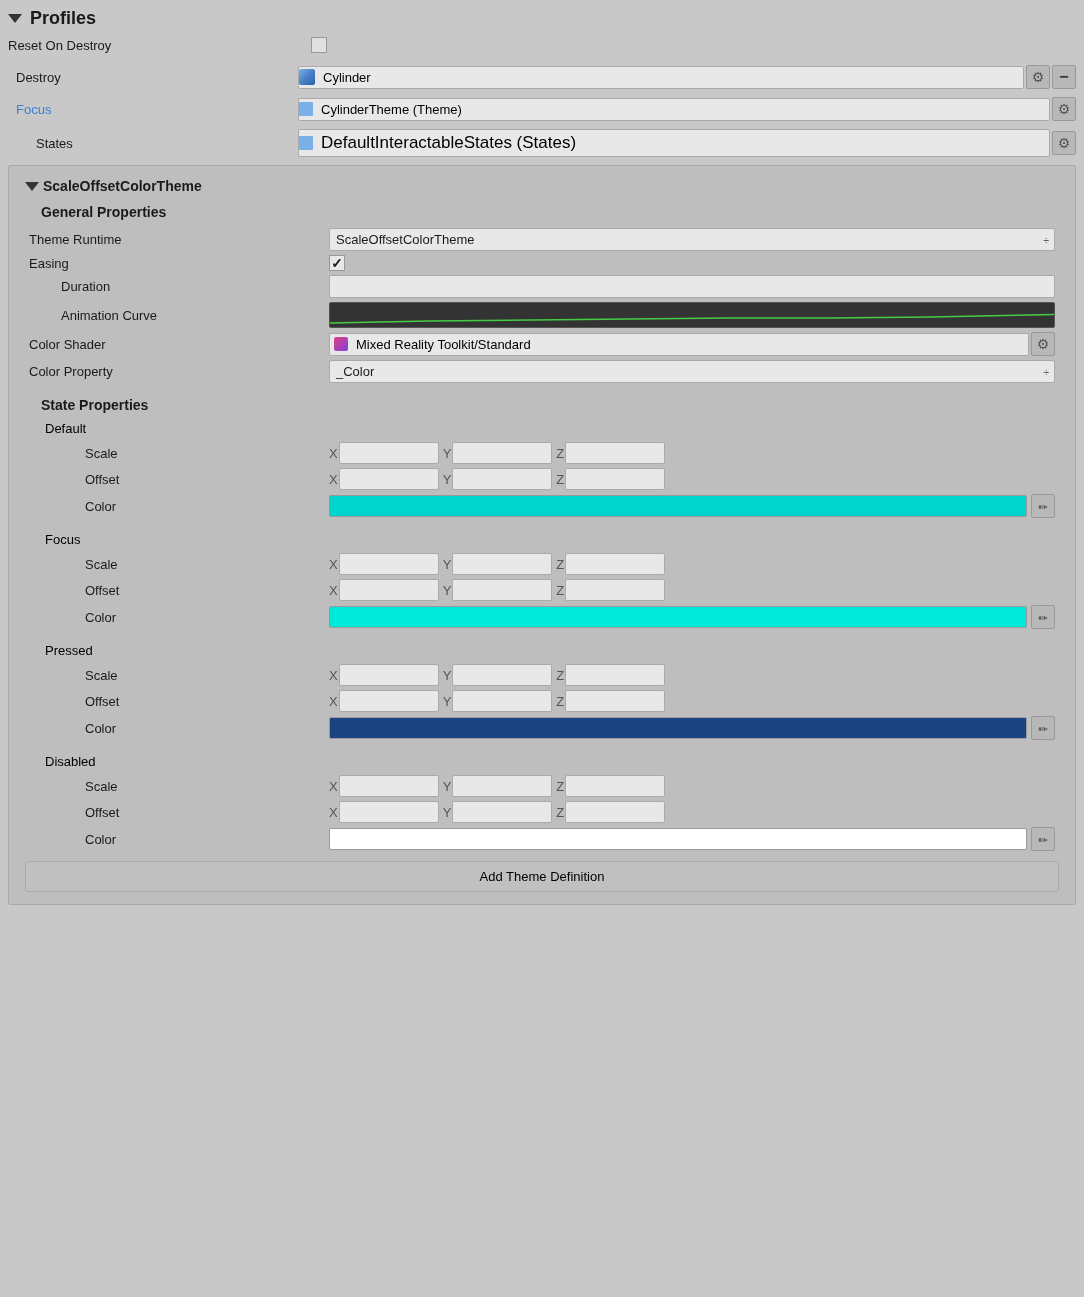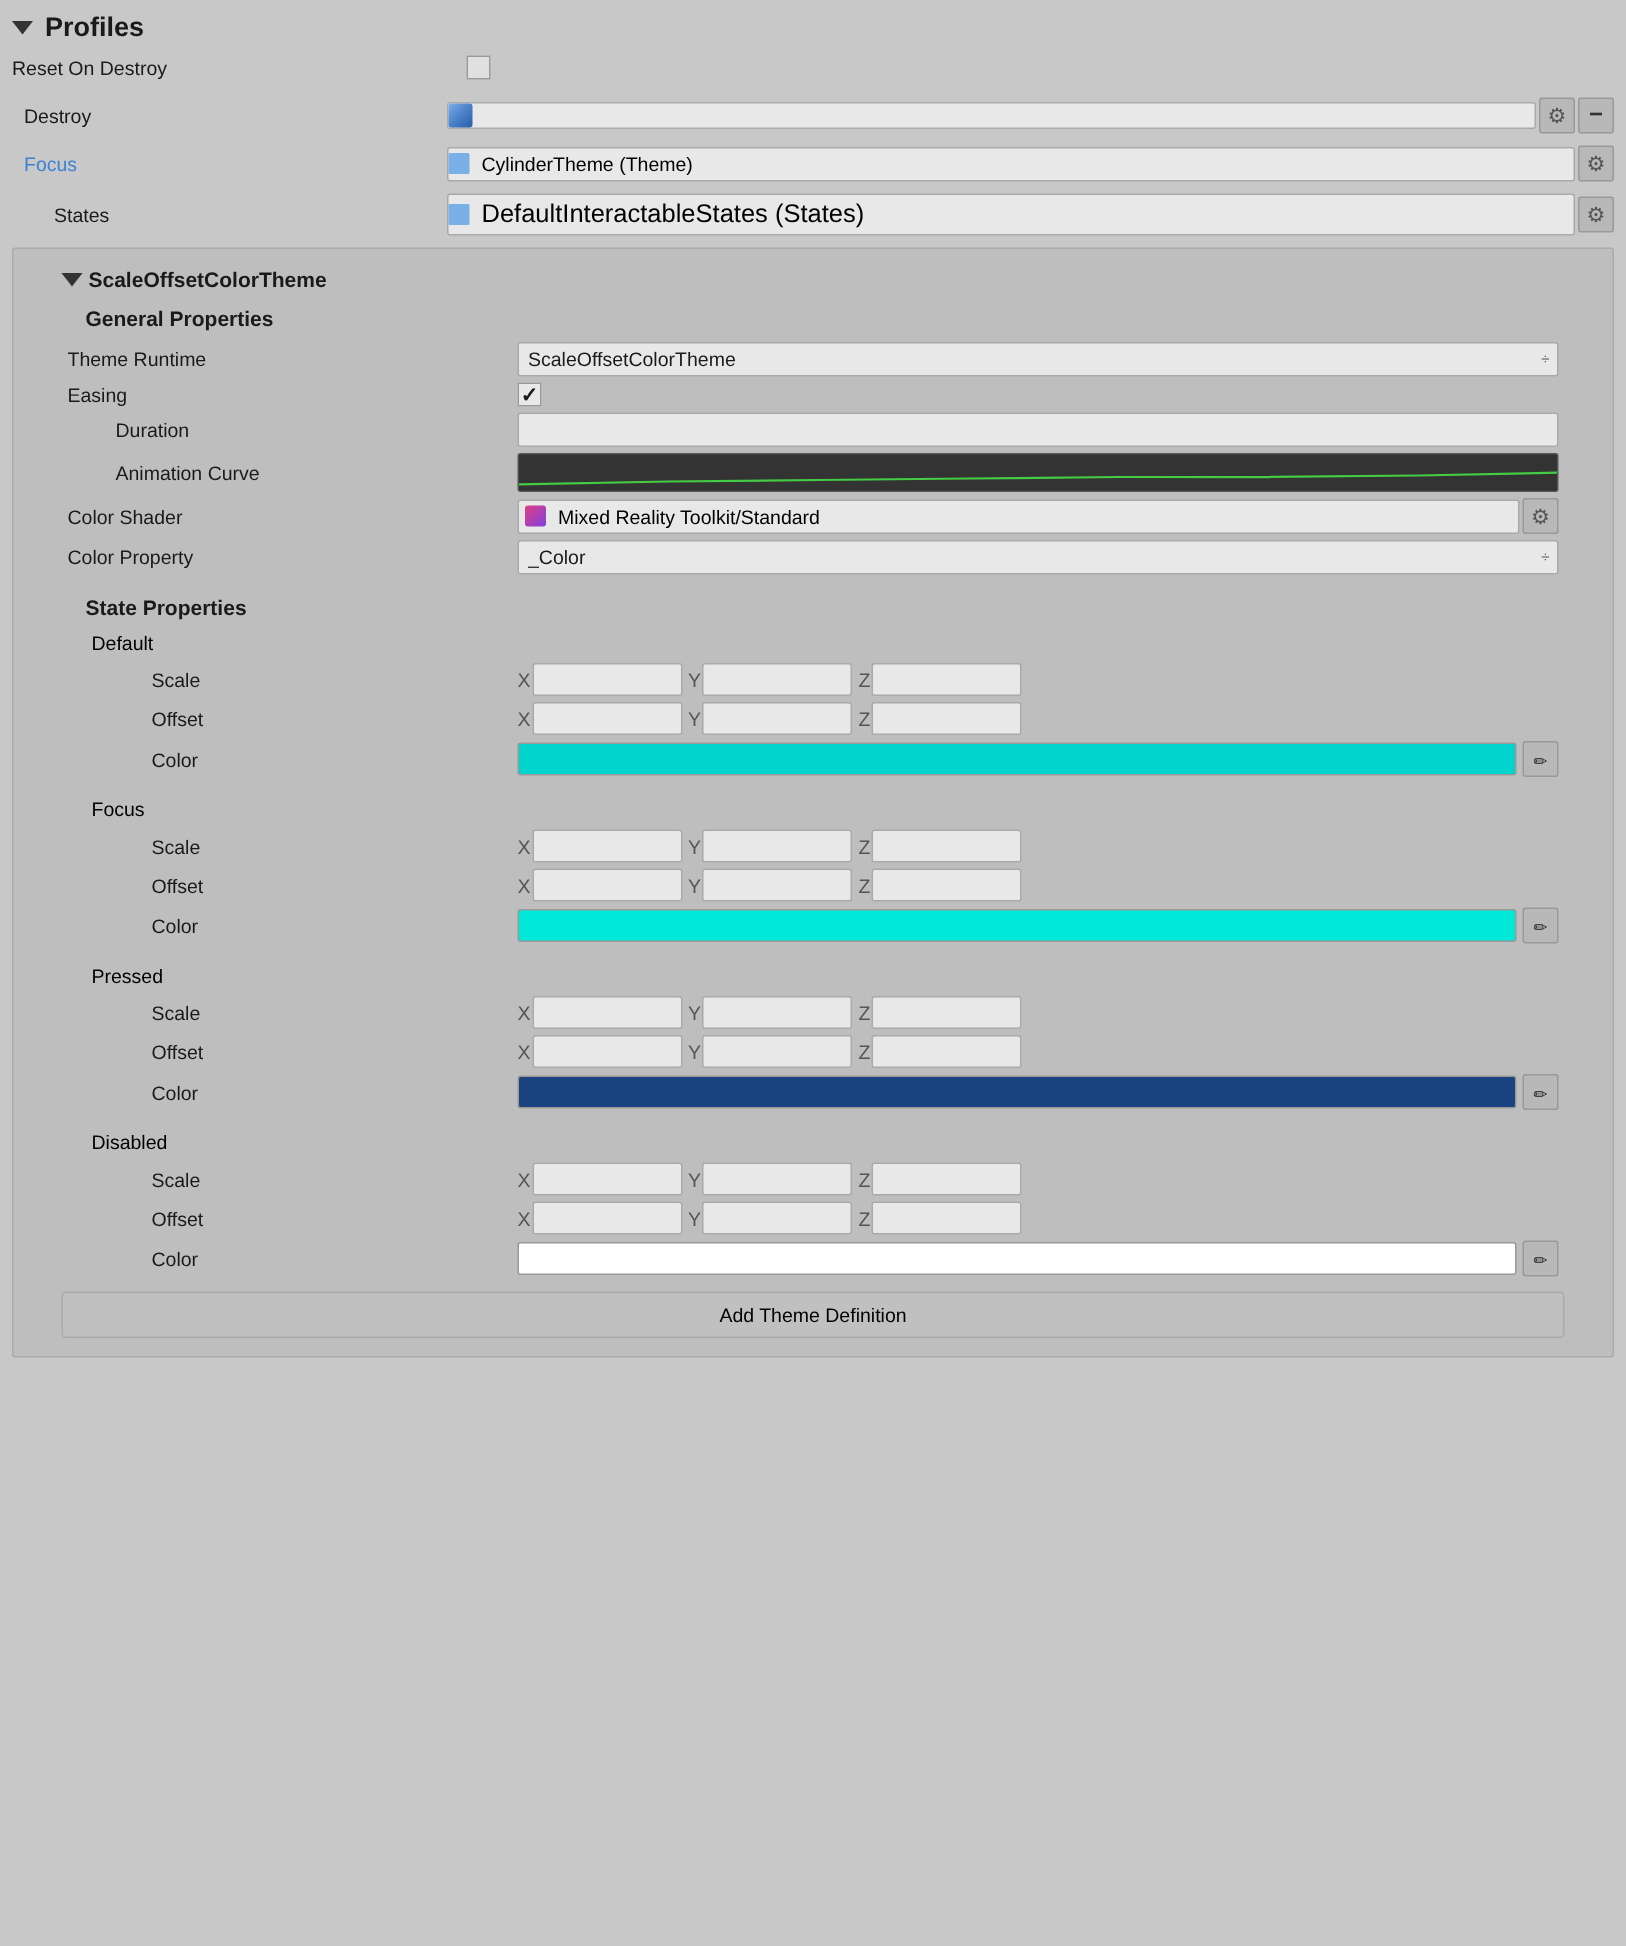--- a/index.html
+++ b/index.html
@@ -110,21 +110,21 @@
       top: 50%;
       transform: translateY(-50%);
       pointer-events: none;
       font-size: 10px;
       color: #555;
     }
     .theme-inner-section {
       background: #bebebe;
       border: 1px solid #aaaaaa;
       border-radius: 2px;
-      padding: 12px 32px;
+      padding: 12px 16px;
       margin-top: 6px;
     }
     .sub-section-title {
       font-size: 14px;
       font-weight: bold;
       margin-bottom: 10px;
       display: flex;
       align-items: center;
     }
     .general-props-title {
@@ -293,20 +293,21 @@
   <div class="reset-row">
     <span class="reset-label">Reset On Destroy</span>
     <div class="reset-checkbox"></div>
   </div>
 
   
   <div class="target-row">
     <span class="target-label field-label">Destroy</span>
     <div class="input-with-icon" style="flex:1;">
       <span class="cube-icon"></span>
+      <input type="text" value="Cylinder" style="flex: 1 1 0%; background: transparent; border: none; font-size: 13px; padding: 3px 4px; outline: none;">
     </div>
     <div class="gear-btn">
         <span class="gear-icon-unicode"></span>
       </div>
     <div class="minus-btn">
         <span>−</span>
       </div>
   </div>
 
   

